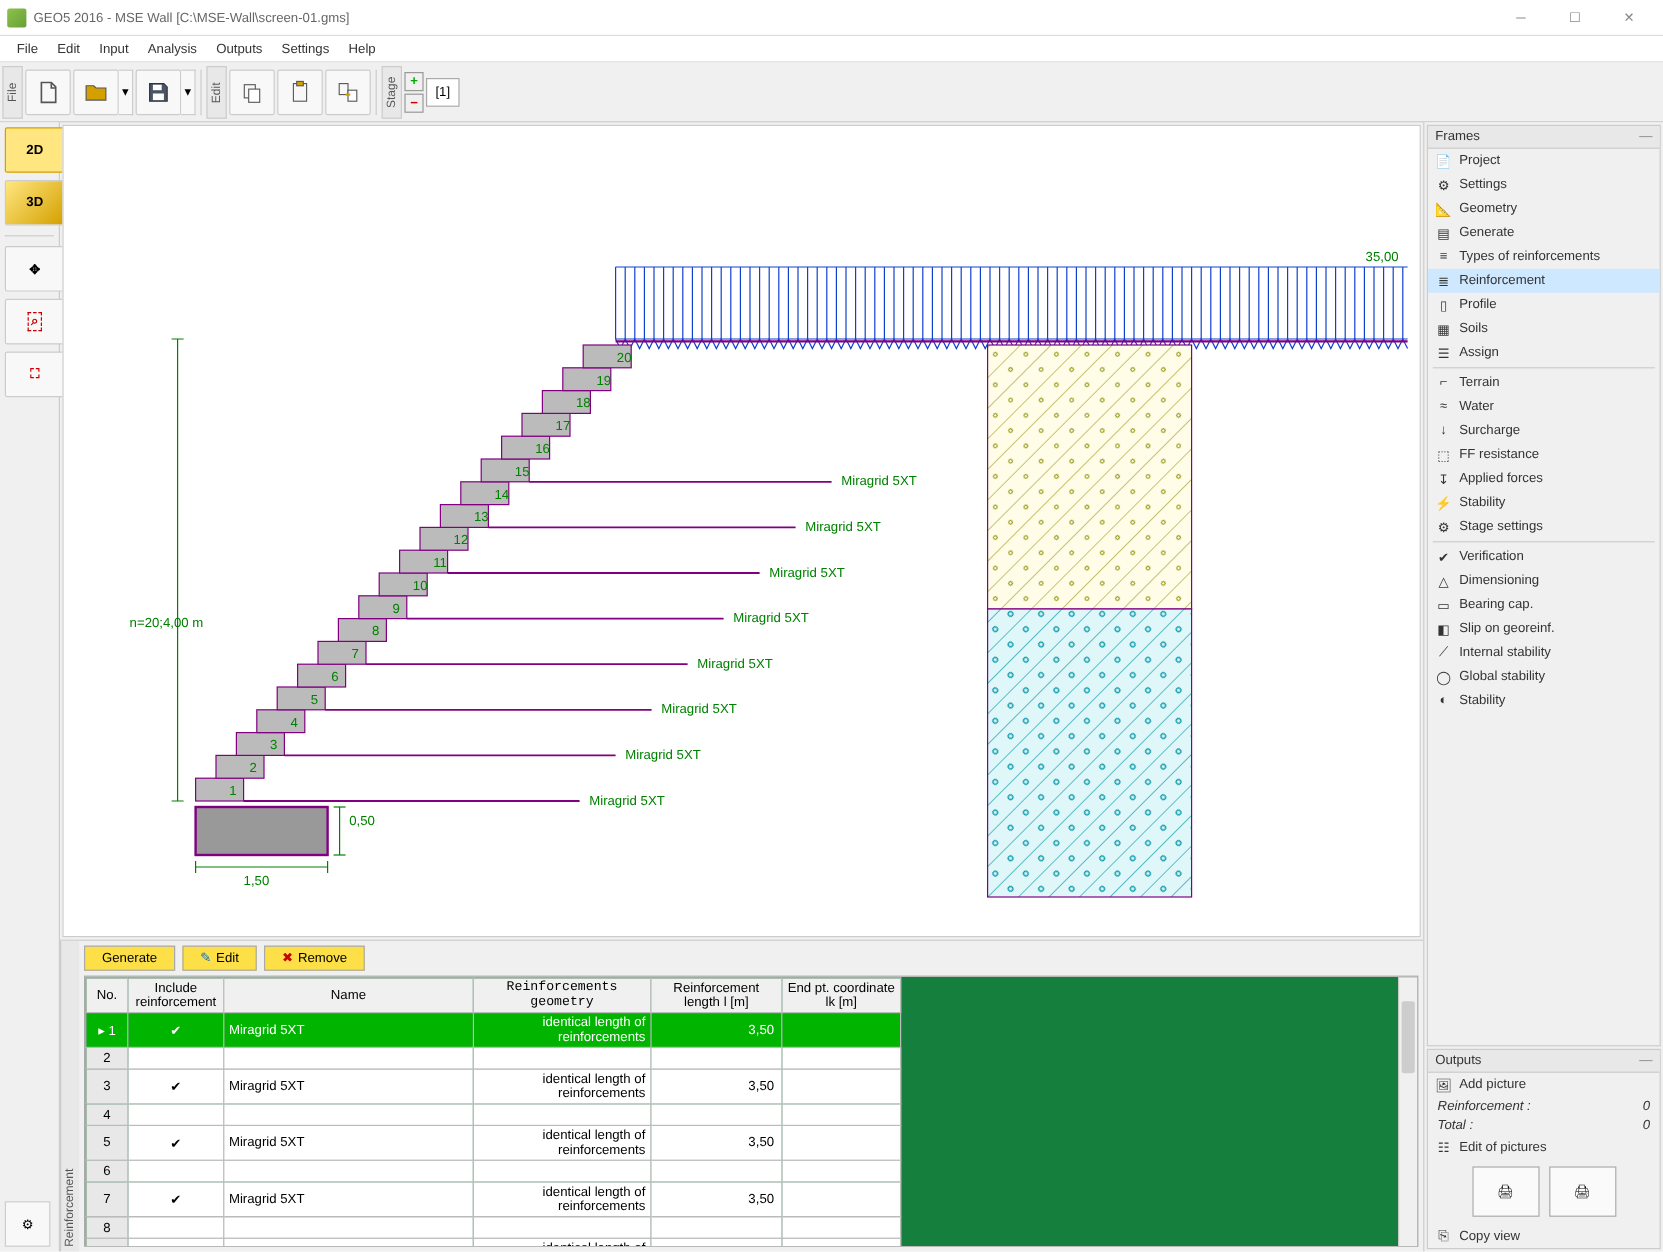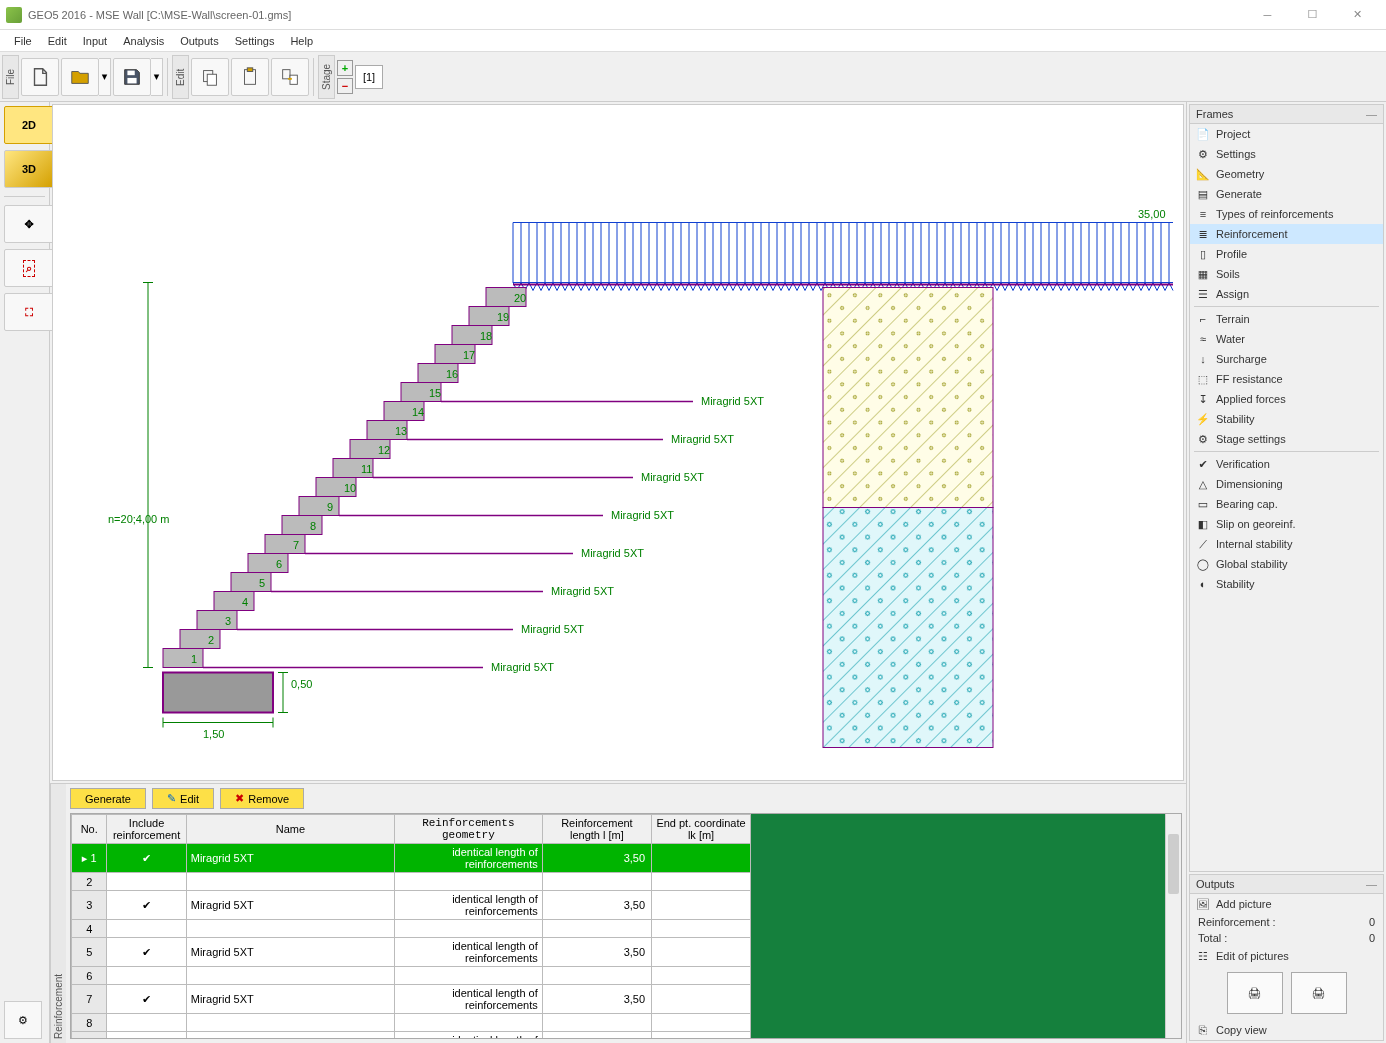--- a/index.html
+++ b/index.html
@@ -60,21 +60,21 @@
 
 .right-sidebar { width: 200px; background:#f0f0f0; border-left:1px solid #ccc; display:flex; flex-direction:column; }
 .rs-section { border:1px solid #ccc; margin:2px;}
 .rs-header { background:#e8e8e8; padding:3px 6px; display:flex; justify-content:space-between; align-items:center; border-bottom:1px solid #ccc; color:#333;}
 .rs-header .min { cursor:pointer; color:#888;}
 .rs-item { padding:3px 6px; display:flex; align-items:center; gap:6px; cursor:pointer; color:#333;}
 .rs-item.active { background:#cde8ff; }
 .rs-item .ico { width:14px; height:14px; display:flex; align-items:center; justify-content:center;}
 .rs-sep { height:1px; background:#ccc; margin:2px 4px;}
 .rs-outputs { margin-top:auto;}
-.rs-row { display:flex; justify-content:space-between; padding:2px 8px; color:#333;}
+.rs-row { display:flex; justify-content:space-between; padding:2px 8px; color:#333;font-style:italic;}
 .rs-print-btns { display:flex; gap:8px; padding:6px; justify-content:center;}
 .rs-print-btn { width:56px; height:42px; border:1px solid #aaa; background:#fafafa; display:flex; align-items:center; justify-content:center; cursor:pointer;}
 
 
 .draw-label-green { position:absolute; color:#008000; font-size:11px;}
 </style>
 </head>
 <body>
 
 <div class="titlebar">

